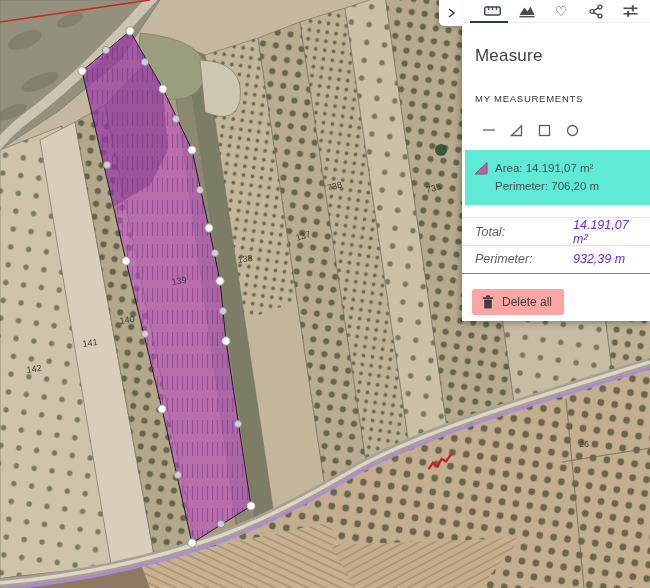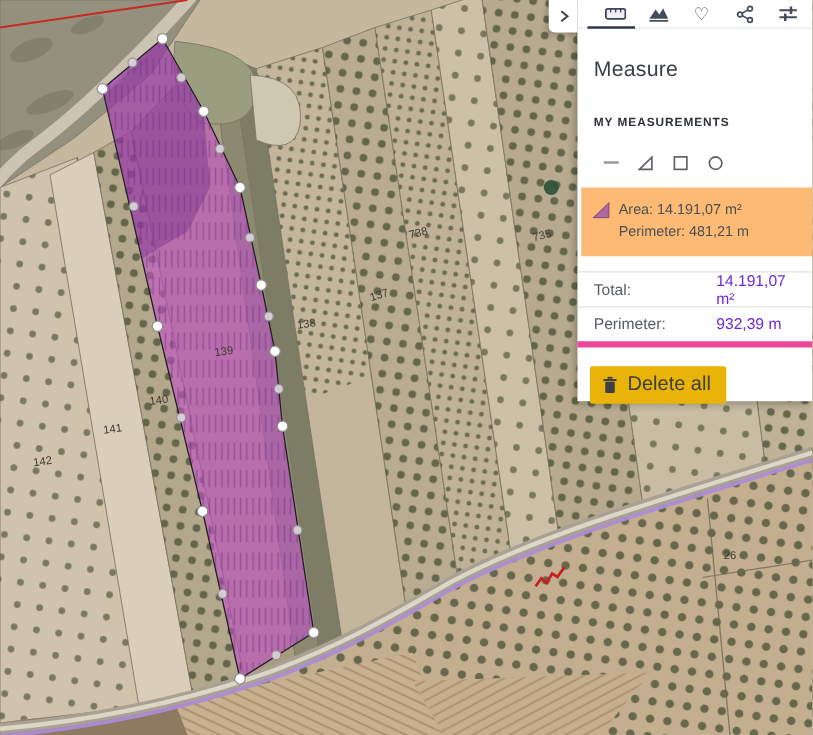--- a/index.html
+++ b/index.html
@@ -19,42 +19,42 @@
     padding:0 10px 0 20px; justify-content:space-between;
     border-bottom:1px solid #e9e9e7; position:relative; }
   .tab-btn { background:none; border:none; width:20px; height:20px;
     display:flex; align-items:center; justify-content:center; cursor:pointer; color:#454c59; }
   .active-underline { position:absolute; left:8px; bottom:-1px; width:38px; height:2px;
     background:#2e3950; }
   .heart-glyph { font-size:14px; line-height:1; color:#454c59; }
 
   .panel-title { margin:23px 12px 0 13px; font-size:17px; font-weight:400;
     color:#3c4147; letter-spacing:.2px; }
-  .section-label { margin:27px 13px 0; font-size:9.5px; font-weight:700;
+  .section-label { margin:27px 13px 0; font-size:9.5px; font-weight:400;
     letter-spacing:.75px; color:#2f3338; }
 
   .tools { display:flex; align-items:center; gap:15px; margin:19px 13px 0 20px; height:14px; }
   .tool-btn { background:none; border:none; width:13px; height:13px; padding:0;
     display:flex; align-items:center; justify-content:center; cursor:pointer; }
   .line-glyph { width:12px; height:2px; background:#97999c; }
 
-  .selected-card { margin:13px 0 0 3px; background:#fdba74;
+  .selected-card { margin:13px 0 0 3px; background:#5eead4;
     padding:9px 10px 9px 9px; display:flex; gap:7px; }
   .selected-card .texts { font-size:11.5px; color:#4a4e53; line-height:1.6; }
   .tri-icon { flex:0 0 auto; margin-top:2px; }
 
   .summary-row { display:grid; grid-template-columns:98px 1fr; align-items:center;
     height:28px; padding:0 12px 0 13px; border-top:1px solid #e2e2e0;
     font-size:12.5px; }
   .summary-row .lbl { color:#5a5e63; }
   .summary-row .val { color:#6d28d9; }
-  .summary-wrap { margin-top:12px; border-bottom:5px solid #ec4899; }
-
-  .delete-btn { margin:15px 0 0 10px; background:#eab308; border:none;
-    padding:6px 12px 6px 10px; font-size:16px; color:#3c4043; cursor:pointer;
+  .summary-wrap { margin-top:12px; border-bottom:1px solid #ec4899;font-style:italic; }
+
+  .delete-btn { margin:15px 0 0 10px; background:#fca5a5; border:none;
+    padding:6px 12px 6px 10px; font-size:12px; color:#3c4043; cursor:pointer;
     display:inline-flex; align-items:center; gap:8px; border-radius:2px; }
 </style>
 </head>
 <body>
 
 <div id="stage">
 
   <svg id="map" viewBox="0 0 650 588">
       <defs>
         <pattern id="gp" width="13" height="13" patternUnits="userSpaceOnUse" patternTransform="rotate(8)">
@@ -229,21 +229,21 @@
         </svg>
       </button>
     </div>
 
     <div class="selected-card">
       <svg class="tri-icon" width="14" height="14" viewBox="0 0 14 14">
         <path d="M1,13 H13 V1.5 Z" fill="#b0689f" stroke="#8c5280" stroke-width="1"></path>
       </svg>
       <div class="texts">
         <div>Area: 14.191,07 m²</div>
-        <div>Perimeter: 481,21 m</div>
+        <div>Perimeter: 706,20 m</div>
       </div>
     </div>
 
     <div class="summary-wrap">
       <div class="summary-row">
         <span class="lbl">Total:</span>
         <span class="val">14.191,07 m²</span>
       </div>
       <div class="summary-row">
         <span class="lbl">Perimeter:</span>

